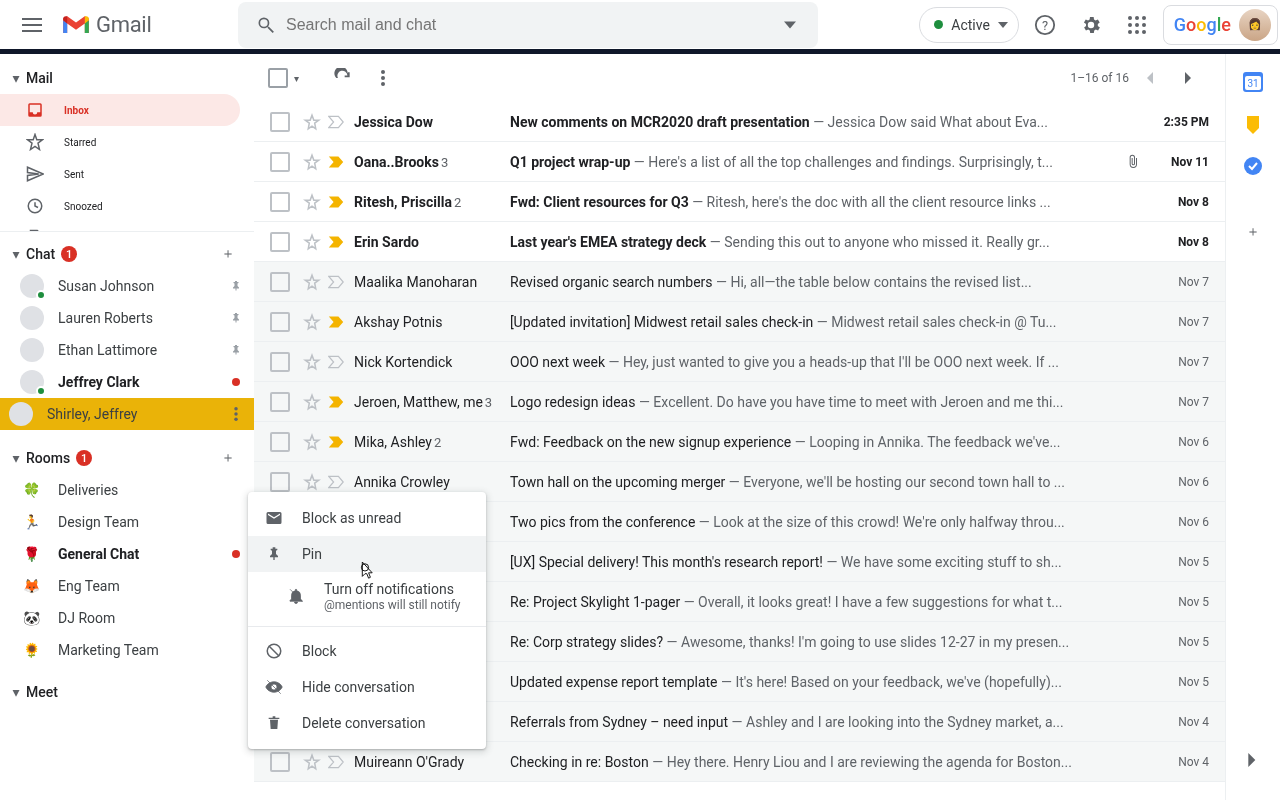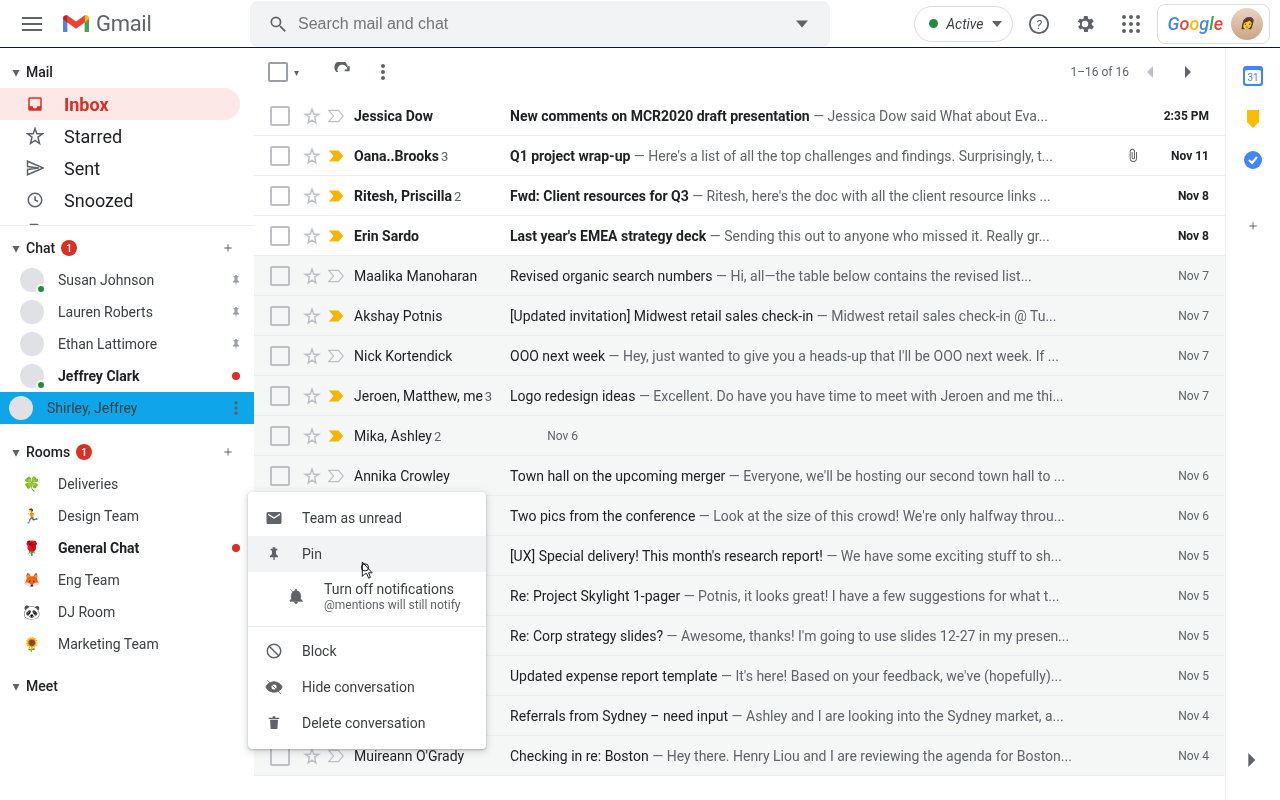--- a/index.html
+++ b/index.html
@@ -1,53 +1,53 @@
 <!DOCTYPE html>
 <html><head>
 <meta charset="utf-8">
 <style>
 * { box-sizing: border-box; margin: 0; padding: 0; }
 body { font-family: 'Google Sans', Roboto, Arial, sans-serif; font-size: 14px; color: #202124; background: #fff; overflow: hidden; }
 .app { width: 1280px; height: 800px; display: flex; flex-direction: column; }
 
 
-.header { height: 48px; display: flex; align-items: center; padding: 0 10px 0 8px; border-bottom: 1px solid #0f172a; }
+.header { height: 54px; display: flex; align-items: center; padding: 0 2px 0 8px; border-bottom: 5px solid #0f172a; }
 .hamburger { width: 48px; height: 48px; display:flex; align-items:center; justify-content:center; color:#5f6368; cursor:pointer; border-radius:50%; }
 .logo-wrap { display:flex; align-items:center; gap:4px; padding-left:4px; width: 182px;}
 .logo-m { width:32px; height:24px; position:relative;}
 .brand { font-size:22px; color:#5f6368; letter-spacing:-.3px;}
-.search { flex:0 0 580px; height:46px; background:#f1f3f4; border-radius:8px; display:flex; align-items:center; padding:0 8px; margin-left:12px;}
+.search { flex:0 0 580px; height:46px; background:#f1f3f4; border-radius:8px; display:flex; align-items:center; padding:0 8px; margin-left:0;}
 .search .sicon { width:40px; display:flex; justify-content:center; color:#5f6368;}
 .search input { flex:1; border:none; background:transparent; outline:none; font-size:16px; color:#5f6368;}
 .search .drop { width:40px; display:flex; justify-content:center; color:#5f6368;}
-.header-right { margin-left:auto; display:flex; align-items:center; gap:6px;font-style:italic;}
+.header-right { margin-left:auto; display:flex; align-items:center; gap:6px;}
 .active-chip { height:36px; border:1px solid #dadce0; border-radius:18px; display:flex; align-items:center; padding:0 10px 0 14px; gap:8px; font-size:14px; color:#3c4043; cursor:pointer;}
 .dot-green { width:9px;height:9px;background:#1e8e3e;border-radius:50%;}
 .hicon { width:40px;height:40px;display:flex;align-items:center;justify-content:center;color:#5f6368;cursor:pointer;border-radius:50%;}
 .google-chip { border:1px solid #dadce0; border-radius:8px; height:40px; display:flex; align-items:center; padding:0 6px 0 10px; gap:8px;}
 .goog-text { font-size:18px; font-weight:500;}
 .avatar { width:32px;height:32px;border-radius:50%; background:linear-gradient(#e8d4c3,#caa586); display:flex;align-items:center;justify-content:center;font-size:11px;color:#6b4a2e;}
 
 
 .body { flex:1; display:flex; overflow:hidden;}
 .sidebar { width:254px; display:flex; flex-direction:column; padding-top:8px; overflow:hidden; border-right:0;}
 .compose { margin:0 0 14px 10px; height:48px; border-radius:24px; box-shadow:0 1px 3px rgba(60,64,67,.3),0 1px 2px rgba(60,64,67,.15); display:inline-flex; align-items:center; gap:14px; padding:0 22px 0 14px; background:#fff; cursor:pointer; font-size:14px; color:#3c4043; width:fit-content; font-weight:500;}
 .sec-head { display:flex; align-items:center; height:32px; padding:0 12px 0 8px; color:#202124; font-weight:500; font-size:14px; cursor:pointer;}
 .sec-head .caret { width:16px; display:flex; justify-content:center; color:#5f6368; margin-right:2px;}
 .sec-head .add { margin-left:auto; color:#5f6368; width:28px;height:28px;display:flex;align-items:center;justify-content:center;border-radius:50%;}
 .badge { background:#d93025; color:#fff; font-size:11px; border-radius:9px; min-width:16px; height:16px; padding:0 4px; display:inline-flex;align-items:center;justify-content:center; margin-left:6px;}
-.nav-item { height:32px; display:flex; align-items:center; padding-left:26px; border-top-right-radius:16px;border-bottom-right-radius:16px; margin-right:14px; cursor:pointer; color:#202124; font-size:18px; gap:18px;}
+.nav-item { height:32px; display:flex; align-items:center; padding-left:26px; border-top-right-radius:16px;border-bottom-right-radius:16px; margin-right:14px; cursor:pointer; color:#202124; font-size:10px; gap:18px;}
 .nav-item.active { background:#fce8e6; color:#d93025; font-weight:700;}
 .nav-item .nicon{ width:20px; display:flex; color:#5f6368;}
 .nav-item.active .nicon{ color:#d93025;}
 .mail-sec { border-bottom:1px solid #eceff1; padding-bottom:4px; overflow:hidden; flex-shrink:0; max-height:170px;}
 .chat-sec, .rooms-sec { padding:6px 0; }
 .chat-item { height:32px; display:flex; align-items:center; padding:0 8px 0 20px; cursor:pointer; font-size:14px; color:#3c4043; gap:14px;}
 .chat-item.bold { font-weight:700; color:#202124;}
-.chat-item.hovered { background:#0ea5e9;padding-left:9px;}
+.chat-item.hovered { background:#eab308;padding-left:9px;}
 .cavatar { width:24px;height:24px;border-radius:50%; position:relative; flex-shrink:0; background:#dfe1e5;}
 .presence { position:absolute; right:-2px; bottom:-2px; width:10px;height:10px;border-radius:50%;background:#1e8e3e;border:2px solid #fff;}
 .pin { margin-left:auto; color:#9aa0a6; width:20px;display:flex;justify-content:center;}
 .reddot { margin-left:auto; width:8px;height:8px;background:#d93025;border-radius:50%; margin-right:6px;}
 .room-av { width:24px;height:24px;border-radius:4px;display:flex;align-items:center;justify-content:center;font-size:14px; flex-shrink:0;}
 
 
 .main { flex:1; display:flex; overflow:hidden; }
 .list-wrap { flex:1; display:flex; flex-direction:column; border-right:1px solid #eceff1; overflow:hidden; position:relative;}
 .toolbar { height:48px; display:flex; align-items:center; padding:0 16px 0 14px;}
@@ -509,20 +509,21 @@
                 <svg width="18" height="18" viewBox="0 0 24 24">
                   <path fill="none" stroke="#bdc1c6" stroke-width="2" d="M12 3l2.4 6.5H21l-5.4 4L17 21l-5-3.6L7 21l1.4-7.5L3 9.5h6.6z"></path>
                 </svg>
               </span>
               <span class="imp on">
                 <svg width="16" height="14" viewBox="0 0 20 16">
                   <path fill="#f4b400" d="M1 1h12l6 7-6 7H1l6-7z"></path>
                 </svg>
               </span>
               <span class="sender">Mika, Ashley<span class="count">2</span></span>
+              <span class="subjline"><span class="subj">Fwd: Feedback on the new signup experience</span><span class="snp">Looping in Annika. The feedback we've...</span></span>
               <span class="date">Nov 6</span>
             </div>
             <div class="row read">
               <span class="rcheck"></span>
               <span class="star">
                 <svg width="18" height="18" viewBox="0 0 24 24">
                   <path fill="none" stroke="#bdc1c6" stroke-width="2" d="M12 3l2.4 6.5H21l-5.4 4L17 21l-5-3.6L7 21l1.4-7.5L3 9.5h6.6z"></path>
                 </svg>
               </span>
               <span class="imp off">
@@ -572,21 +573,21 @@
                 <svg width="18" height="18" viewBox="0 0 24 24">
                   <path fill="none" stroke="#bdc1c6" stroke-width="2" d="M12 3l2.4 6.5H21l-5.4 4L17 21l-5-3.6L7 21l1.4-7.5L3 9.5h6.6z"></path>
                 </svg>
               </span>
               <span class="imp off">
                 <svg width="16" height="14" viewBox="0 0 20 16">
                   <path fill="none" stroke="#bdc1c6" stroke-width="1.5" d="M1 1h12l6 7-6 7H1l6-7z"></path>
                 </svg>
               </span>
               <span class="sender"></span>
-              <span class="subjline"><span class="subj">Re: Project Skylight 1-pager</span><span class="snp">Potnis, it looks great! I have a few suggestions for what t...</span></span>
+              <span class="subjline"><span class="subj">Re: Project Skylight 1-pager</span><span class="snp">Overall, it looks great! I have a few suggestions for what t...</span></span>
               <span class="date">Nov 5</span>
             </div>
             <div class="row read">
               <span class="rcheck"></span>
               <span class="star">
                 <svg width="18" height="18" viewBox="0 0 24 24">
                   <path fill="none" stroke="#bdc1c6" stroke-width="2" d="M12 3l2.4 6.5H21l-5.4 4L17 21l-5-3.6L7 21l1.4-7.5L3 9.5h6.6z"></path>
                 </svg>
               </span>
               <span class="imp off">
@@ -678,21 +679,21 @@
     </div>
   </div>
 
   <div class="ctx">
     <div class="ctx-item">
       <span class="ctx-ic">
           <svg width="18" height="18" viewBox="0 0 24 24">
             <path fill="#5f6368" d="M20 4H4a2 2 0 00-2 2v12a2 2 0 002 2h16a2 2 0 002-2V6a2 2 0 00-2-2zm0 4l-8 5-8-5V6l8 5 8-5z"></path>
           </svg>
         </span>
-      <span>Team as unread</span>
+      <span>Block as unread</span>
     </div>
     <div class="ctx-item hl">
       <span class="ctx-ic">
           <svg width="16" height="16" viewBox="0 0 24 24">
             <path fill="#5f6368" d="M14 4V2h-4v2H7v2l2 1v5l-3 3v2h5v4h2v-4h5v-2l-3-3V7l2-1V4z"></path>
           </svg>
         </span>
       <span>Pin</span>
     </div>
     <div class="ctx-item tall">

